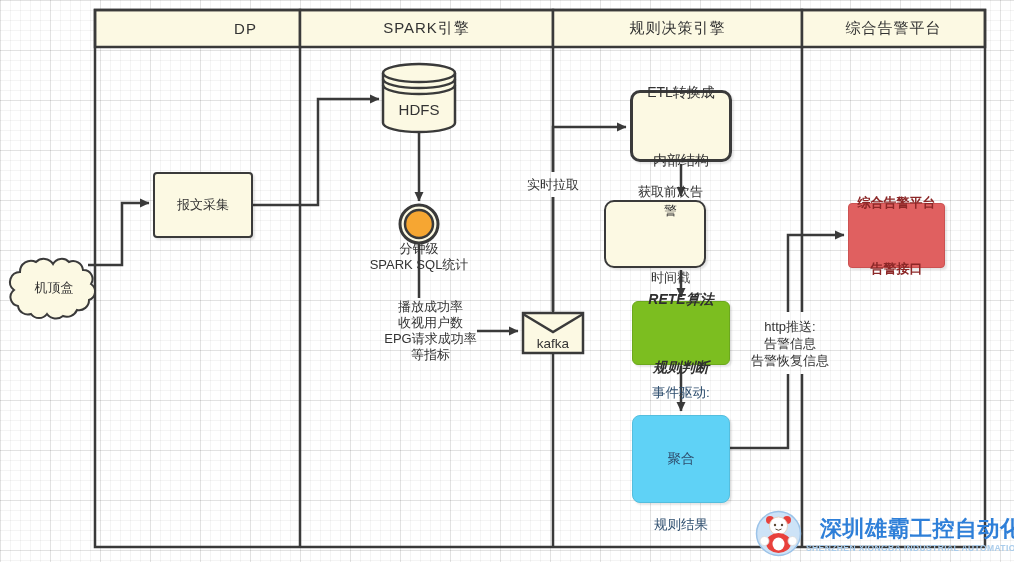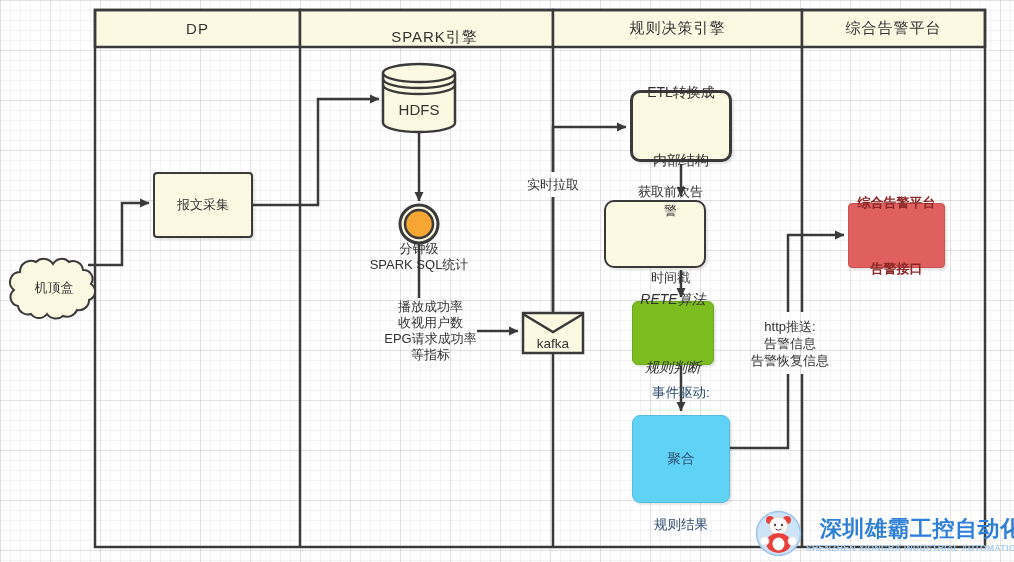--- a/index.html
+++ b/index.html
@@ -19,22 +19,22 @@
   .lane-label{position:absolute;top:10px;height:37px;display:flex;align-items:center;justify-content:center;
     font-size:15px;color:#333;letter-spacing:1px;}
   .node{position:absolute;display:flex;flex-direction:column;align-items:center;justify-content:center;
     text-align:center;font-size:13px;line-height:18px;box-sizing:border-box;
     box-shadow:2px 2px 2px rgba(0,0,0,0.10);gap:48px;}
   .cream{background:#fcf9e3;border:2px solid #3a3a3a;}
   .txt{position:absolute;text-align:center;font-size:13px;line-height:16px;color:#333;}
   #etl-node{left:630px;top:90px;width:102px;height:72px;border-width:3.5px;border-radius:10px;font-size:14px;line-height:20px;}
   #timestamp-node{left:604px;top:200px;width:102px;height:68px;border-width:2.5px;border-radius:10px;line-height:19px;padding-left:31px;}
   #collect-node{left:153px;top:172px;width:100px;height:66px;border-radius:4px;}
-  #rete-node{left:632px;top:301px;width:82px;height:64px;background:#7cbe20;border:1px solid #6ca81c;
-    border-radius:6px;font-weight:normal;font-style:italic;font-size:14px;line-height:20px;color:#2f2f2f;}
+  #rete-node{left:632px;top:301px;width:98px;height:64px;background:#7cbe20;border:1px solid #6ca81c;
+    border-radius:6px;font-weight:bold;font-style:italic;font-size:14px;line-height:20px;color:#2f2f2f;}
   #event-node{left:632px;top:415px;width:98px;height:88px;background:#5fd2f6;border:1px solid #54bede;
     border-radius:8px;color:#2f4f6f;font-size:13.5px;line-height:18px;}
   #alarm-node{left:848px;top:203px;width:97px;height:65px;background:#e06060;border:1px solid #cc5252;
     border-radius:4px;color:#8c2727;font-weight:bold;line-height:18px;}
   #logo-title{position:absolute;left:804px;top:514px;font-size:22px;font-weight:bold;color:#2e7fd8;letter-spacing:0.5px;white-space:nowrap;padding-left:16px;}
   #logo-subtitle{position:absolute;left:806px;top:543px;font-size:8.5px;font-weight:bold;color:#a9cceb;letter-spacing:0.4px;white-space:nowrap;}
 </style>
 </head>
 <body>
 
@@ -87,24 +87,24 @@
     <path d="M419 244 L419 298"></path>
     <path d="M477 331 L518 331" marker-end="url(#arrow)"></path>
     <path d="M553 311 V197 M553 172 V127 L626 127" marker-end="url(#arrow)"></path>
     <path d="M681 164 L681 196" marker-end="url(#arrow)"></path>
     <path d="M681 270 L681 297" marker-end="url(#arrow)"></path>
     <path d="M681 366 L681 411" marker-end="url(#arrow)"></path>
     <path d="M730 448 L788 448 L788 374 M788 312 L788 235 L844 235" marker-end="url(#arrow)"></path>
   </g>
 </svg>
 
-<div class="lane-label" style="left:95px;width:205px;">
+<div class="lane-label" style="left:95px;width:205px;padding-left:48px;">
     <span>DP</span>
   </div>
-<div class="lane-label" style="left:308px;width:253px;align-items:flex-end;">
+<div class="lane-label" style="left:300px;width:253px;">
     <span>SPARK引擎</span>
   </div>
 <div class="lane-label" style="left:553px;width:249px;">
     <span>规则决策引擎</span>
   </div>
 <div class="lane-label" style="left:802px;width:183px;">
     <span>综合告警平台</span>
   </div>
 
 <div class="txt" style="left:14px;top:280px;width:80px;">机顶盒</div>

